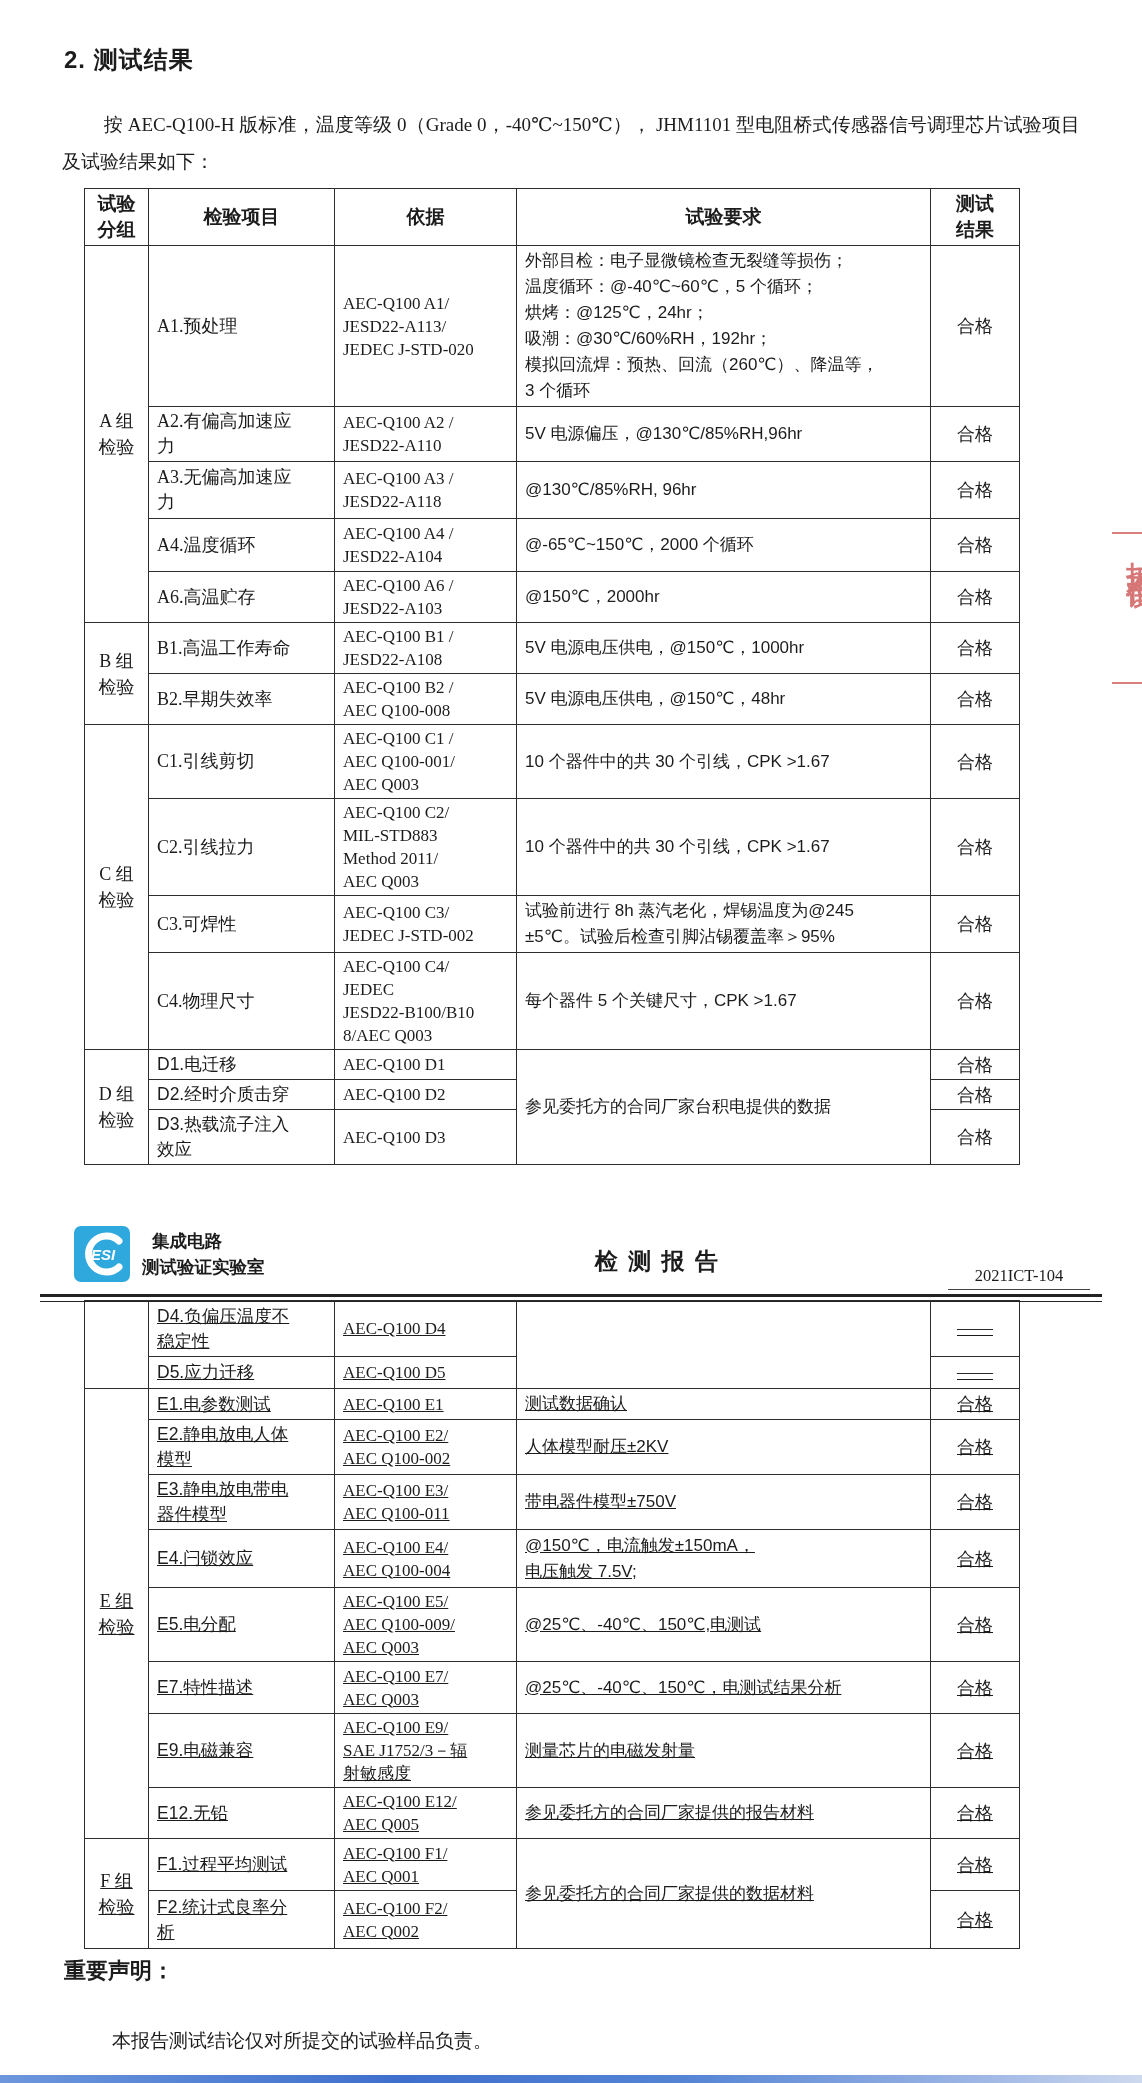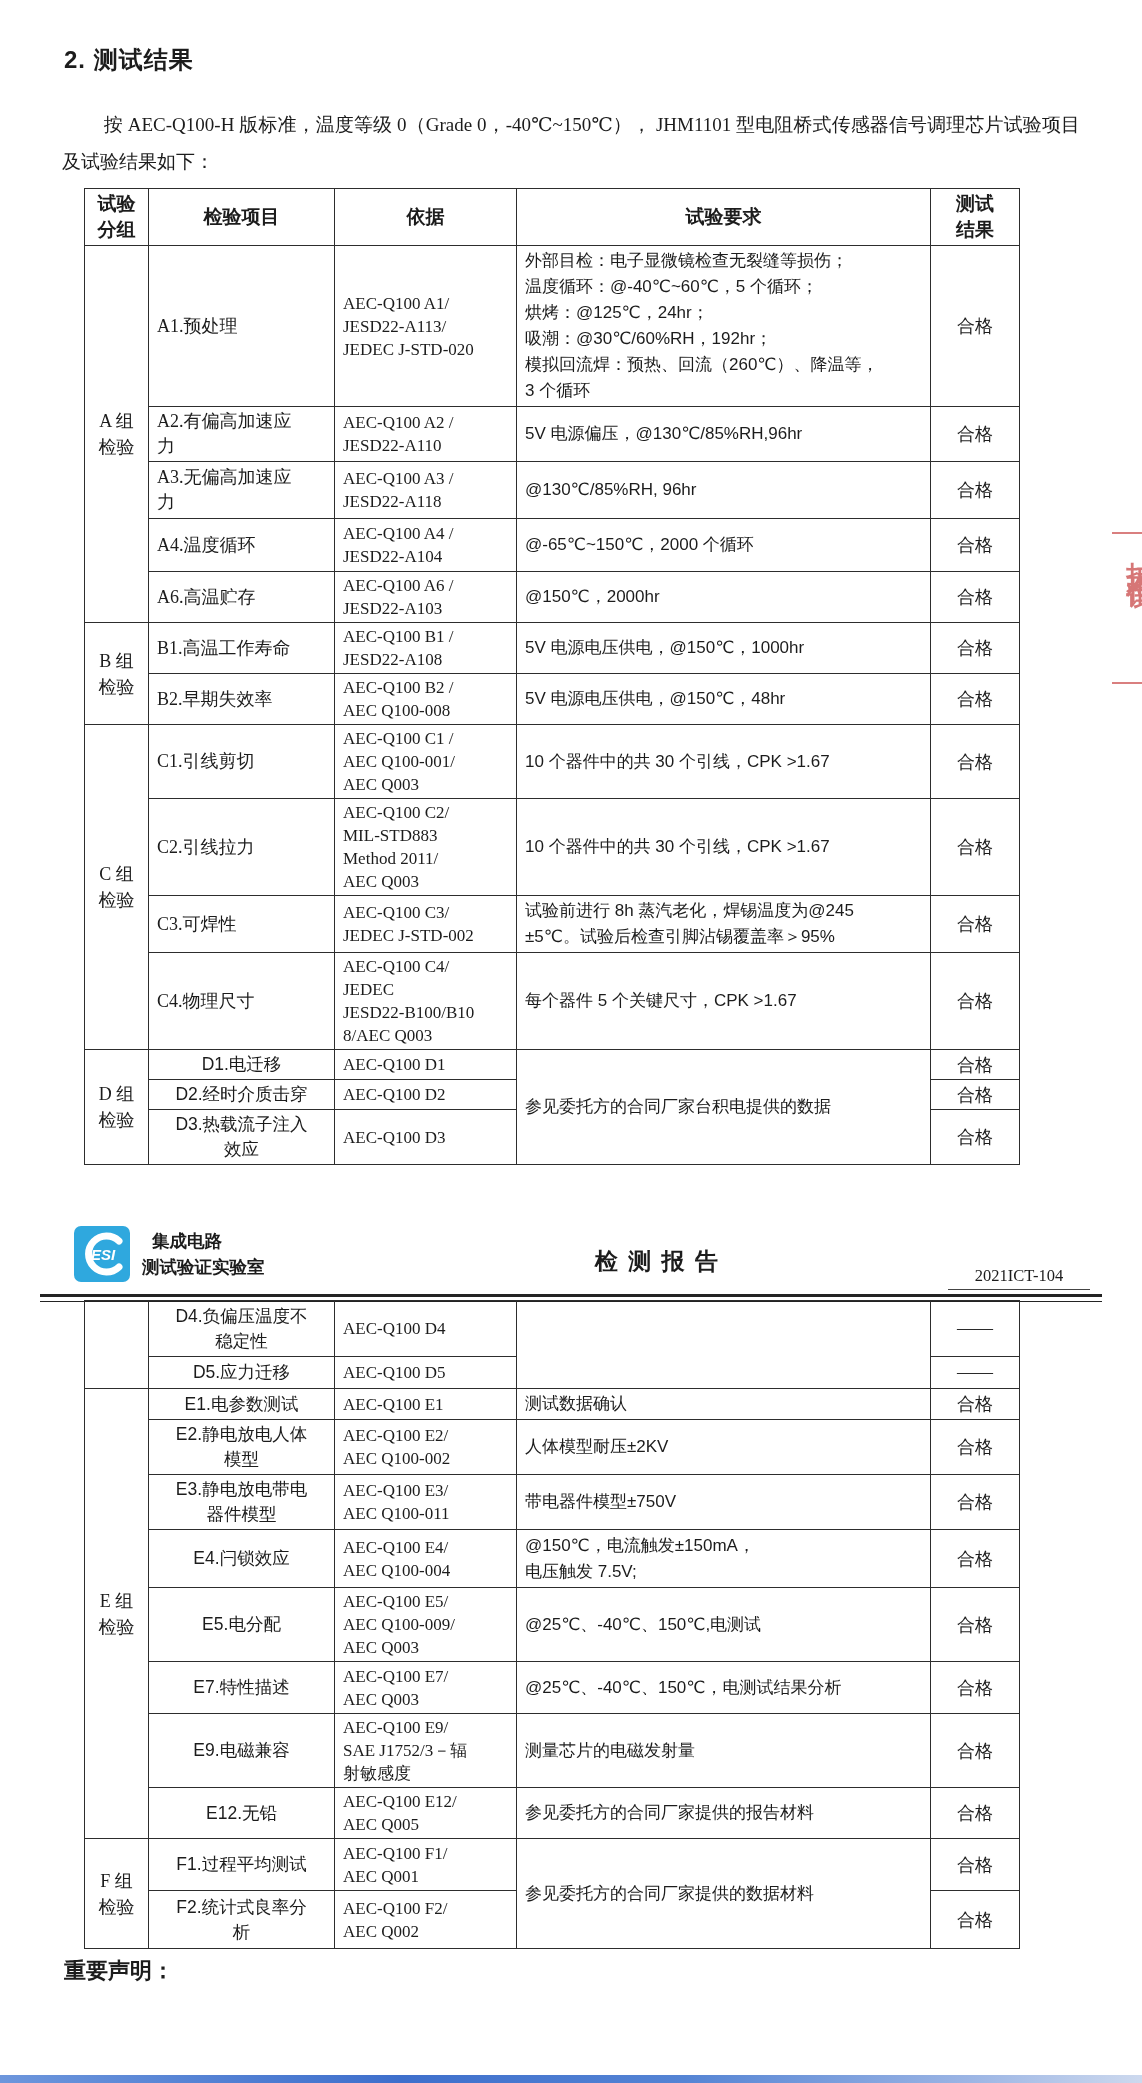--- a/index.html
+++ b/index.html
@@ -17,38 +17,38 @@
   .intro{
     position:absolute; left:62px; top:106px; width:1018px;
     font-size:19px; line-height:37px; text-align:justify; text-indent:2.2em;
     white-space:pre-line;
   }
   .doc-table{
     position:absolute; left:84px; border-collapse:collapse; table-layout:fixed;
     width:935px;
   }
   .t1{ top:188px; }
-  .t2{ top:1300px; }
+  .t2{ top:1300px;text-decoration:underline; }
   .doc-table td,.doc-table th{
     border:1.6px solid #2d2d2d; white-space:pre-line; vertical-align:middle;
     padding:2px 8px; overflow:hidden;
   }
   .doc-table th{
     font-size:19px; font-weight:bold; text-align:center; line-height:26px;
     padding:2px 2px;
   }
   .group{ text-align:center; font-size:18px; line-height:26px; padding:2px 2px; }
   .item{ font-size:18px; line-height:25px;margin-left:31px; }
   .basis{ font-size:17px; line-height:23px; }
   .req{
     font-family:"Liberation Sans","DejaVu Sans",sans-serif;
     font-size:17px; line-height:26px;
   }
   .result{ text-align:center; font-size:18px; padding:2px 2px; }
-  .hei{ font-family:"Liberation Sans","DejaVu Sans",sans-serif; font-size:17.5px;text-align:center; }
+  .hei{ font-family:"Liberation Sans","DejaVu Sans",sans-serif; font-size:17.5px; }
   
   .stamp{
     position:absolute; left:1118px; top:540px; height:140px; width:40px;
     color:#cf5f5f; opacity:.85;
     font-family:"Liberation Sans","DejaVu Sans",sans-serif;
     writing-mode:vertical-rl; font-size:27px; letter-spacing:7px; font-weight:bold;
   }
   .stamp-bar-top,.stamp-bar-bottom{
     position:absolute; left:1112px; width:30px; border-top:2.5px solid #cf5f5f; opacity:.8;
   }
@@ -351,15 +351,16 @@
       <td class="item hei">F2.统计式良率分
 析</td>
       <td class="basis">AEC-Q100 F2/
 AEC Q002</td>
       <td class="result">合格</td>
     </tr>
   </tbody>
     </table>
 
   <div class="statement-title">重要声明：</div>
+  <div class="statement-body">本报告测试结论仅对所提交的试验样品负责。</div>
 
   <div class="scan-edge"></div>
 </div>
 
 </body></html>

